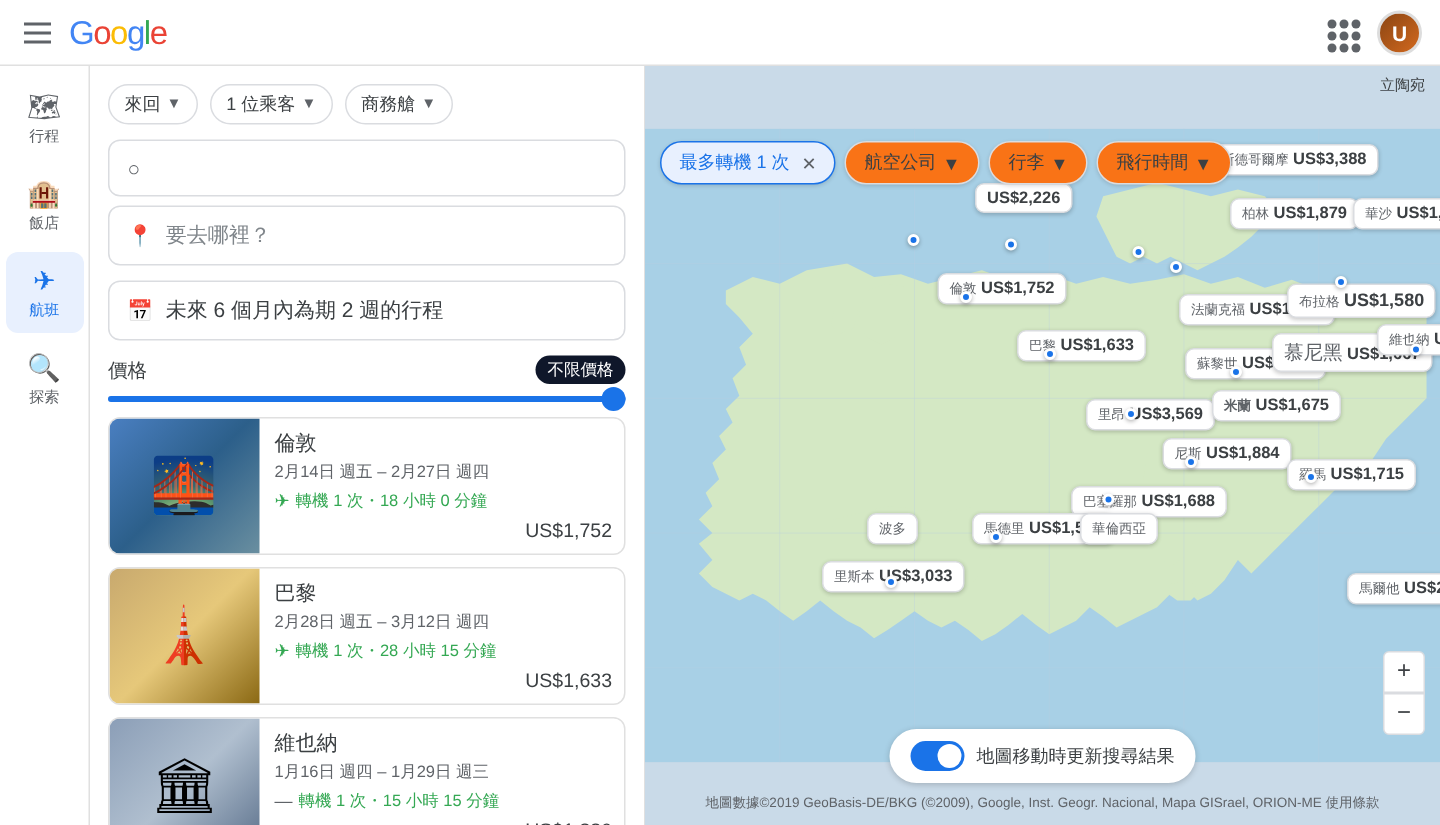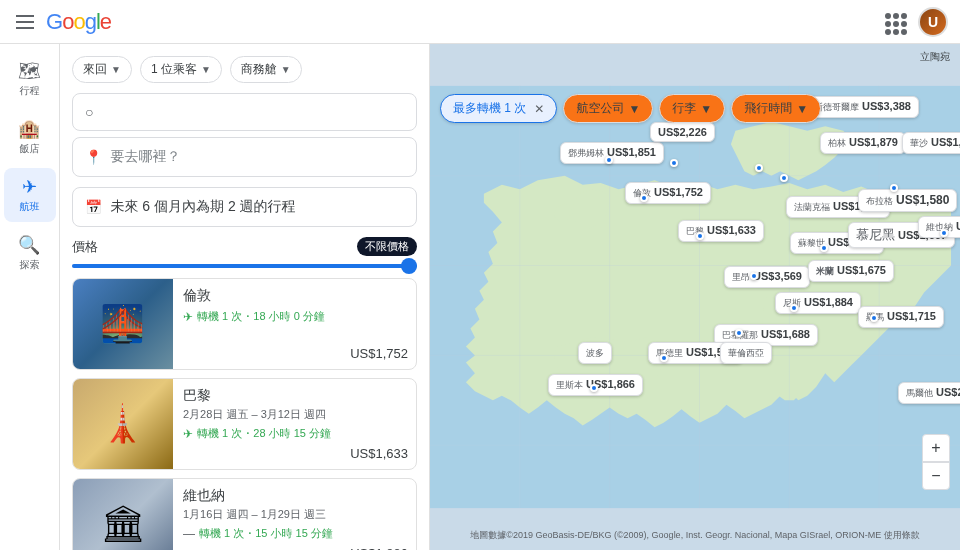--- a/index.html
+++ b/index.html
@@ -274,20 +274,21 @@
       </div>
     </div>
 
     <div class="flight-cards">
 
       <div class="flight-card">
         <div class="card-img-placeholder" style="background: linear-gradient(135deg, #4a7fc1 0%, #2c5f8a 50%, #6a8fa0 100%); display:flex; align-items:center; justify-content:center; font-size:36px;">🌉</div>
         <div class="card-content">
           <div>
             <div class="card-city">倫敦</div>
+            <div class="card-dates">2月14日 週五 – 2月27日 週四</div>
             <div class="card-stops">
               <span style="color:#34a853; font-size:12px;">✈</span>
               <span>轉機 1 次・18 小時 0 分鐘</span>
             </div>
           </div>
           <div class="card-price">US$1,752</div>
         </div>
       </div>
 
       <div class="flight-card">
@@ -370,24 +371,20 @@
       <div class="map-filter-btn">
         <span>行李</span>
         <span> ▼</span>
       </div>
       <div class="map-filter-btn">
         <span>飛行時間</span>
         <span> ▼</span>
       </div>
     </div>
 
-    <div class="map-label" style="top:98px; left:130px;">
-      <span style="font-size:9px; color:#5f6368;">鄧弗姆林</span>
-      <strong style="font-size:11px;">US$1,851</strong>
-    </div>
     <div class="map-dot" style="top:112px; left:175px;"></div>
 
     <div class="map-label" style="top:78px; left:220px;">
       <strong style="font-size:11px;text-align:center;">US$2,226</strong>
     </div>
 
     <div class="map-dot" style="top:120px; left:325px;"></div>
 
     <div class="map-label" style="top:52px; left:376px;">
       <span style="font-size:9px; color:#5f6368;">斯德哥爾摩</span>
@@ -477,39 +474,45 @@
       <strong style="font-size:11px;">US$1,535</strong>
     </div>
 
     <div class="map-label" style="top:298px; left:290px;">
       <span style="font-size:9px; color:#5f6368;">華倫西亞</span>
       <strong style="font-size:11px;"></strong>
     </div>
 
     <div class="map-label" style="top:330px; left:118px;">
       <span style="font-size:9px; color:#5f6368;">里斯本</span>
-      <strong style="font-size:11px;">US$1,866</strong>
+      <strong style="font-size:11px;">US$3,033</strong>
     </div>
 
     <div class="map-label" style="top:338px; left:468px;">
       <span style="font-size:9px; color:#5f6368;">馬爾他</span>
       <strong style="font-size:11px;">US$2,353</strong>
     </div>
 
     <div class="map-dot" style="top:115px; left:240px;"></div>
     <div class="map-dot" style="top:130px; left:350px;"></div>
     <div class="map-dot" style="top:140px; left:460px;"></div>
     <div class="map-dot" style="top:200px; left:390px;"></div>
     <div class="map-dot" style="top:228px; left:320px;"></div>
     <div class="map-dot" style="top:260px; left:360px;"></div>
     <div class="map-dot" style="top:285px; left:305px;"></div>
     <div class="map-dot" style="top:310px; left:230px;"></div>
     <div class="map-dot" style="top:340px; left:160px;"></div>
     <div class="map-dot" style="top:270px; left:440px;"></div>
 
+    <div class="map-toggle">
+      <div class="toggle-switch">
+        <div class="toggle-knob"></div>
+      </div>
+      <span>地圖移動時更新搜尋結果</span>
+    </div>
 
     <div class="map-attribution">地圖數據©2019 GeoBasis-DE/BKG (©2009), Google, Inst. Geogr. Nacional, Mapa GISrael, ORION-ME  使用條款</div>
 
     <div class="map-zoom">
       <div class="zoom-btn">+</div>
       <div class="zoom-btn">−</div>
     </div>
 
   </div>
 

